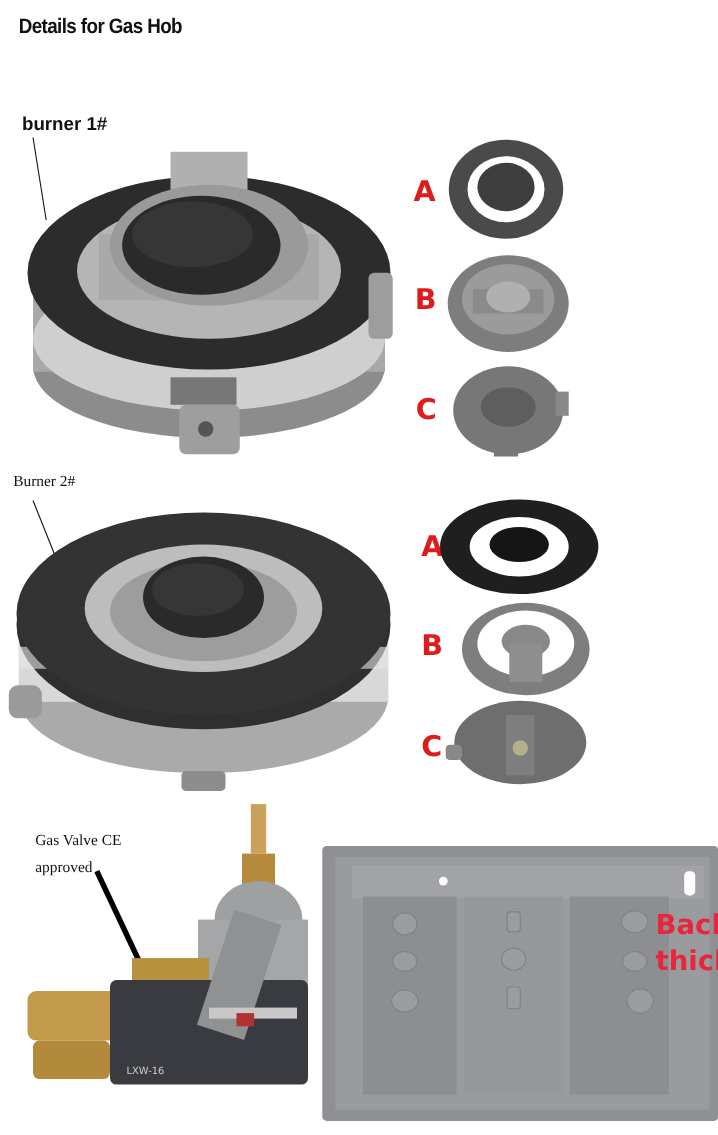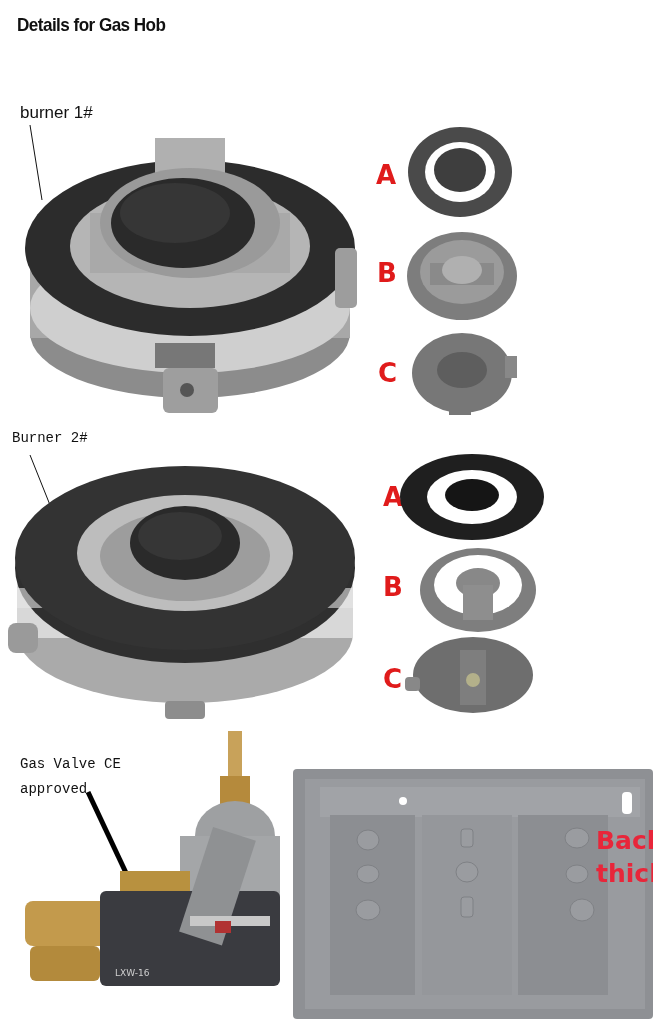--- a/index.html
+++ b/index.html
@@ -1,30 +1,30 @@
 <!DOCTYPE html>
 <html><head>
 <meta charset="utf-8">
 <style>
   html,body{margin:0;padding:0;background:#ffffff;}
   body{width:653px;height:1032px;position:relative;overflow:hidden;font-family:"Liberation Sans",sans-serif;}
   .abs{position:absolute;}
   .title{left:17px;top:14px;font-weight:bold;font-size:19px;color:#111;letter-spacing:-0.6px;font-family:"Liberation Sans",sans-serif;transform:scaleX(0.9);transform-origin:left;}
   .lbl{font-size:17px;color:#111;font-family:"Liberation Sans",sans-serif;}
-  .lbl-sm{font-size:14px;color:#111;font-family:Liberation Mono, monospace;line-height:25px;}
+  .lbl-sm{font-size:14px;color:#111;font-family:Liberation Serif, serif;line-height:25px;}
   .part-letter{font-weight:bold;color:#e01b1b;font-size:26px;font-family:"DejaVu Sans",sans-serif;}
   .red-note{font-weight:bold;color:#e8263a;font-size:25px;line-height:33px;font-family:"DejaVu Sans",sans-serif;}
   svg{display:block;}
 </style>
 </head>
 <body>
 
 <div class="abs title">Details for Gas Hob</div>
 
-<div class="abs lbl" style="left:20px;top:103px;">burner 1#</div>
+<div class="abs lbl" style="left:20px;top:103px;font-weight:bold;">burner 1#</div>
 <svg class="abs" style="left:0;top:0;" width="653" height="1032">
   <line x1="30" y1="125" x2="42" y2="200" stroke="#111" stroke-width="1"></line>
   <line x1="30" y1="455" x2="50" y2="505" stroke="#111" stroke-width="1"></line>
   <line x1="88" y1="792" x2="135" y2="892" stroke="#000" stroke-width="5"></line>
 </svg>
 
 <div class="abs" style="left:15px;top:128px;">
   <svg width="355" height="295" viewBox="0 0 355 295">
 
     <ellipse cx="175" cy="205" rx="160" ry="65" fill="#8c8c8c"></ellipse>
@@ -115,21 +115,21 @@
 </div>
 <div class="abs" style="left:405px;top:635px;">
   <svg width="130" height="80">
       <ellipse cx="68" cy="40" rx="60" ry="38" fill="#6e6e6e"></ellipse>
       <rect x="55" y="15" width="26" height="55" fill="#7e7e7e"></rect>
       <circle cx="68" cy="45" r="7" fill="#b3b08a"></circle>
       <rect x="0" y="42" width="15" height="14" rx="4" fill="#888"></rect>
     </svg>
 </div>
 
-<div class="abs lbl-sm" style="left:20px;top:752px;">
+<div class="abs lbl-sm" style="left:32px;top:752px;">
   <div>Gas Valve CE</div>
   <div>approved</div>
 </div>
 
 <div class="abs" style="left:20px;top:726px;">
   <svg width="280" height="285" viewBox="0 0 280 285">
 
     <rect x="208" y="5" width="14" height="45" fill="#c8a25a"></rect>
     <rect x="200" y="50" width="30" height="35" fill="#b58a3c"></rect>
 

